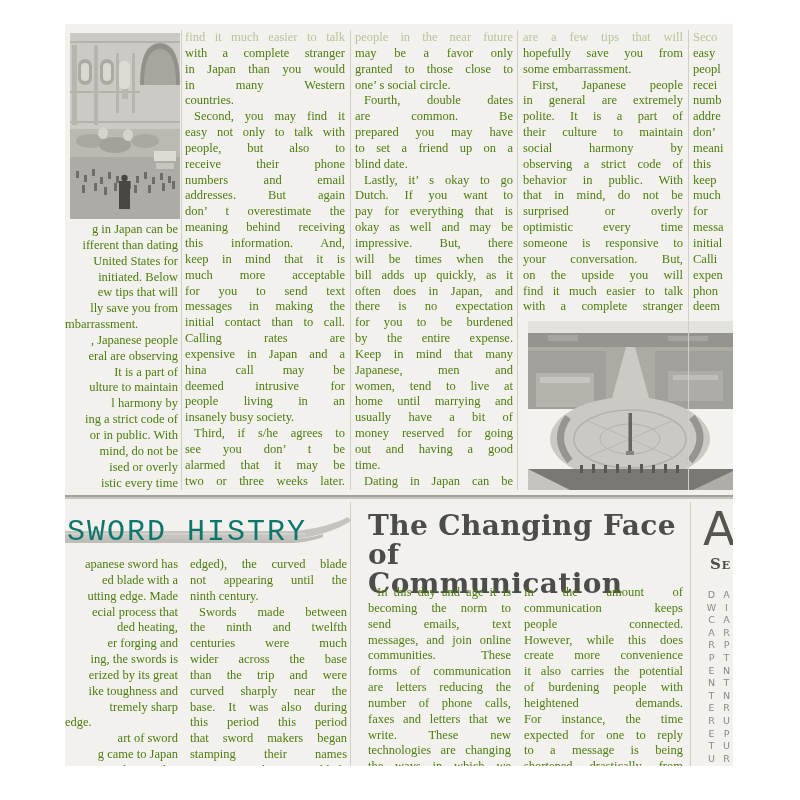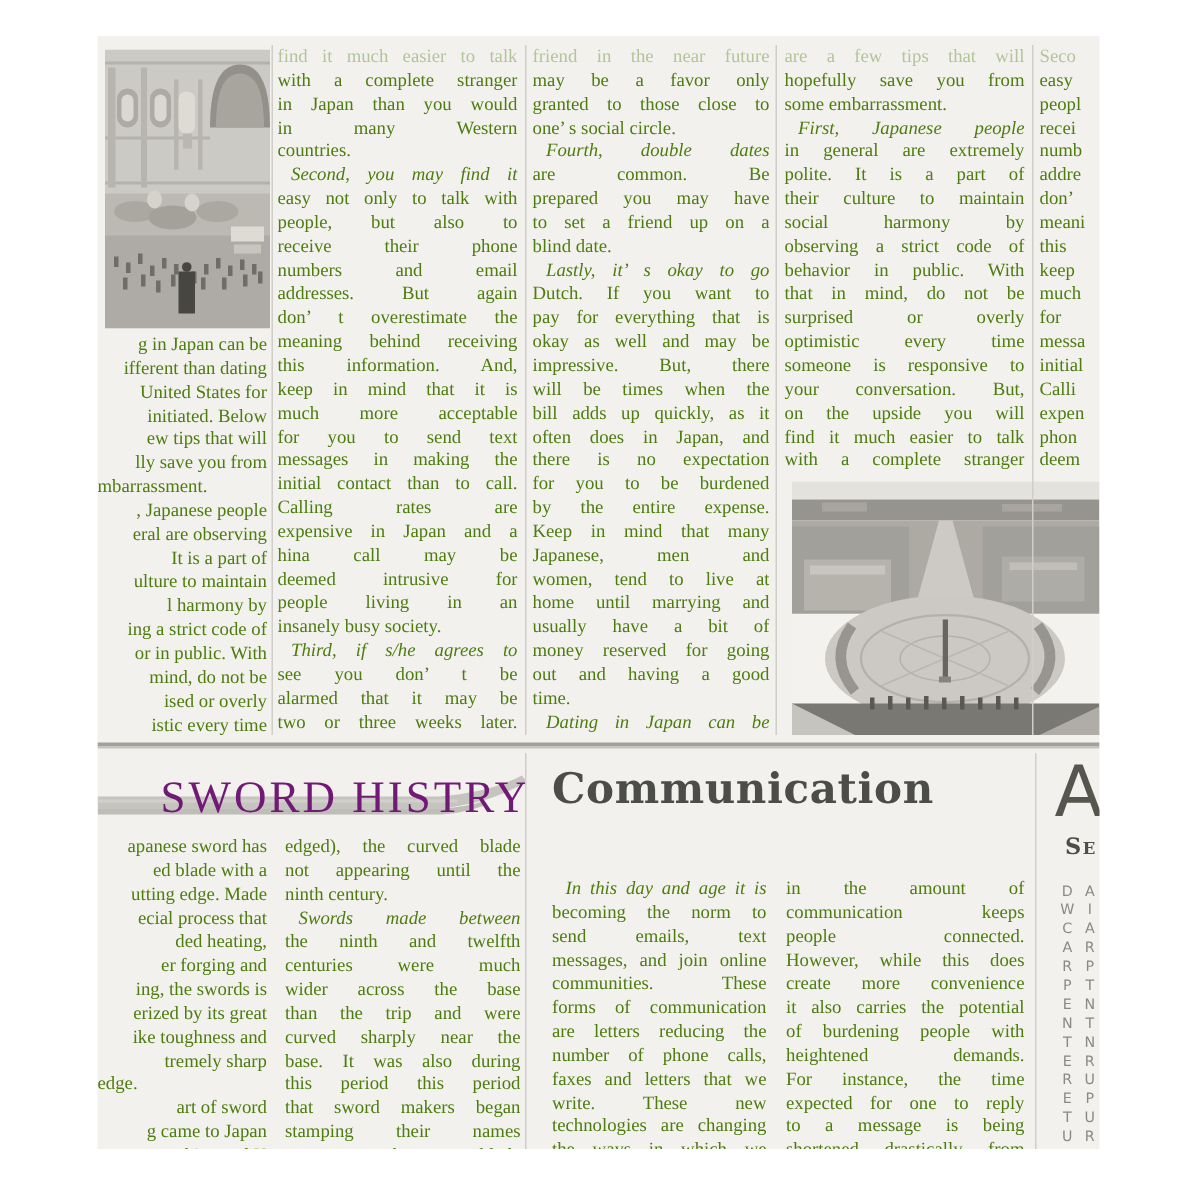--- a/index.html
+++ b/index.html
@@ -8,29 +8,29 @@
     font-family:"Liberation Serif", serif;overflow:hidden;
   }
   .paper{
     position:absolute;left:65px;top:24px;width:668px;height:742px;
     background:#f2f1ed;overflow:hidden;filter:blur(0.2px);
   }
   .col{position:absolute;font-size:12.5px;line-height:15.85px;color:#4d7c0f;}
   .col .tl{text-align:justify;text-align-last:justify;height:15.85px;overflow:hidden;}
   .col.ragged .tl{text-align:right;text-align-last:right;}
   .col .tl.fl{text-align:right;text-align-last:left;}
-  .col .tl.ind{text-indent:9px;font-style:italic;}
+  .col .tl.ind{text-indent:9px;}
   .col .tl.fade{opacity:.38;}
   .vrule{position:absolute;width:1px;background:#cfcec9;}
   .separator{position:absolute;left:0;top:471px;width:668px;height:4px;
     background:linear-gradient(to bottom,#a3a19c 0 2px,#c6c4bf 2px 4px);}
   .sword-headline{
     position:absolute;left:2px;top:490px;width:290px;height:38px;
-    font-family:Liberation Serif, serif;font-size:30px;line-height:36px;
-    color:#701a75;letter-spacing:2px;white-space:nowrap;margin-left:40px;
+    font-family:Liberation Mono, monospace;font-size:30px;line-height:36px;
+    color:#0f766e;letter-spacing:2px;white-space:nowrap;
   }
   .blade{position:absolute;left:0;top:489px;}
   .comm-headline{
     position:absolute;left:303px;top:487px;width:325px;
     font-family:"DejaVu Serif", serif;font-weight:bold;font-size:28px;
     line-height:29px;color:#4c4c4a;letter-spacing:.4px;
   }
   .big-letter{
     position:absolute;left:638px;top:480px;
     font-family:"DejaVu Sans", sans-serif;font-size:47px;line-height:50px;color:#56564f;
@@ -189,21 +189,21 @@
       <div class="tl">hina call may be</div>
       <div class="tl">deemed intrusive for</div>
       <div class="tl">people living in an</div>
       <div class="tl fl">insanely busy society.</div>
       <div class="tl ind">Third, if s/he agrees to</div>
       <div class="tl">see you don’ t be</div>
       <div class="tl">alarmed that it may be</div>
       <div class="tl">two or three weeks later.</div>
     </div>
   <div class="col" style="left:290px;top:6px;width:158px;">
-      <div class="tl fade">friend in the near future</div>
+      <div class="tl fade">people in the near future</div>
       <div class="tl">may be a favor only</div>
       <div class="tl">granted to those close to</div>
       <div class="tl fl">one’ s social circle.</div>
       <div class="tl ind">Fourth, double dates</div>
       <div class="tl">are common.  Be</div>
       <div class="tl">prepared you may have</div>
       <div class="tl">to set a friend up on a</div>
       <div class="tl fl">blind date.</div>
       <div class="tl ind">Lastly, it’ s okay to go</div>
       <div class="tl">Dutch.  If you want to</div>
@@ -308,20 +308,21 @@
       <div class="tl">than the trip and were</div>
       <div class="tl">curved sharply near the</div>
       <div class="tl">base. It was also during</div>
       <div class="tl">this period this period</div>
       <div class="tl">that sword makers began</div>
       <div class="tl">stamping their names</div>
       <div class="tl">onto the blade</div>
     </div>
 
   <div class="comm-headline">
+    <div>The Changing Face of</div>
     <div>Communication</div>
   </div>
   <div class="col" style="left:303px;top:561px;width:143px;">
       <div class="tl ind">In this day and age it is</div>
       <div class="tl">becoming the norm to</div>
       <div class="tl">send emails, text</div>
       <div class="tl">messages, and join online</div>
       <div class="tl">communities.  These</div>
       <div class="tl">forms of communication</div>
       <div class="tl">are letters reducing the</div>

